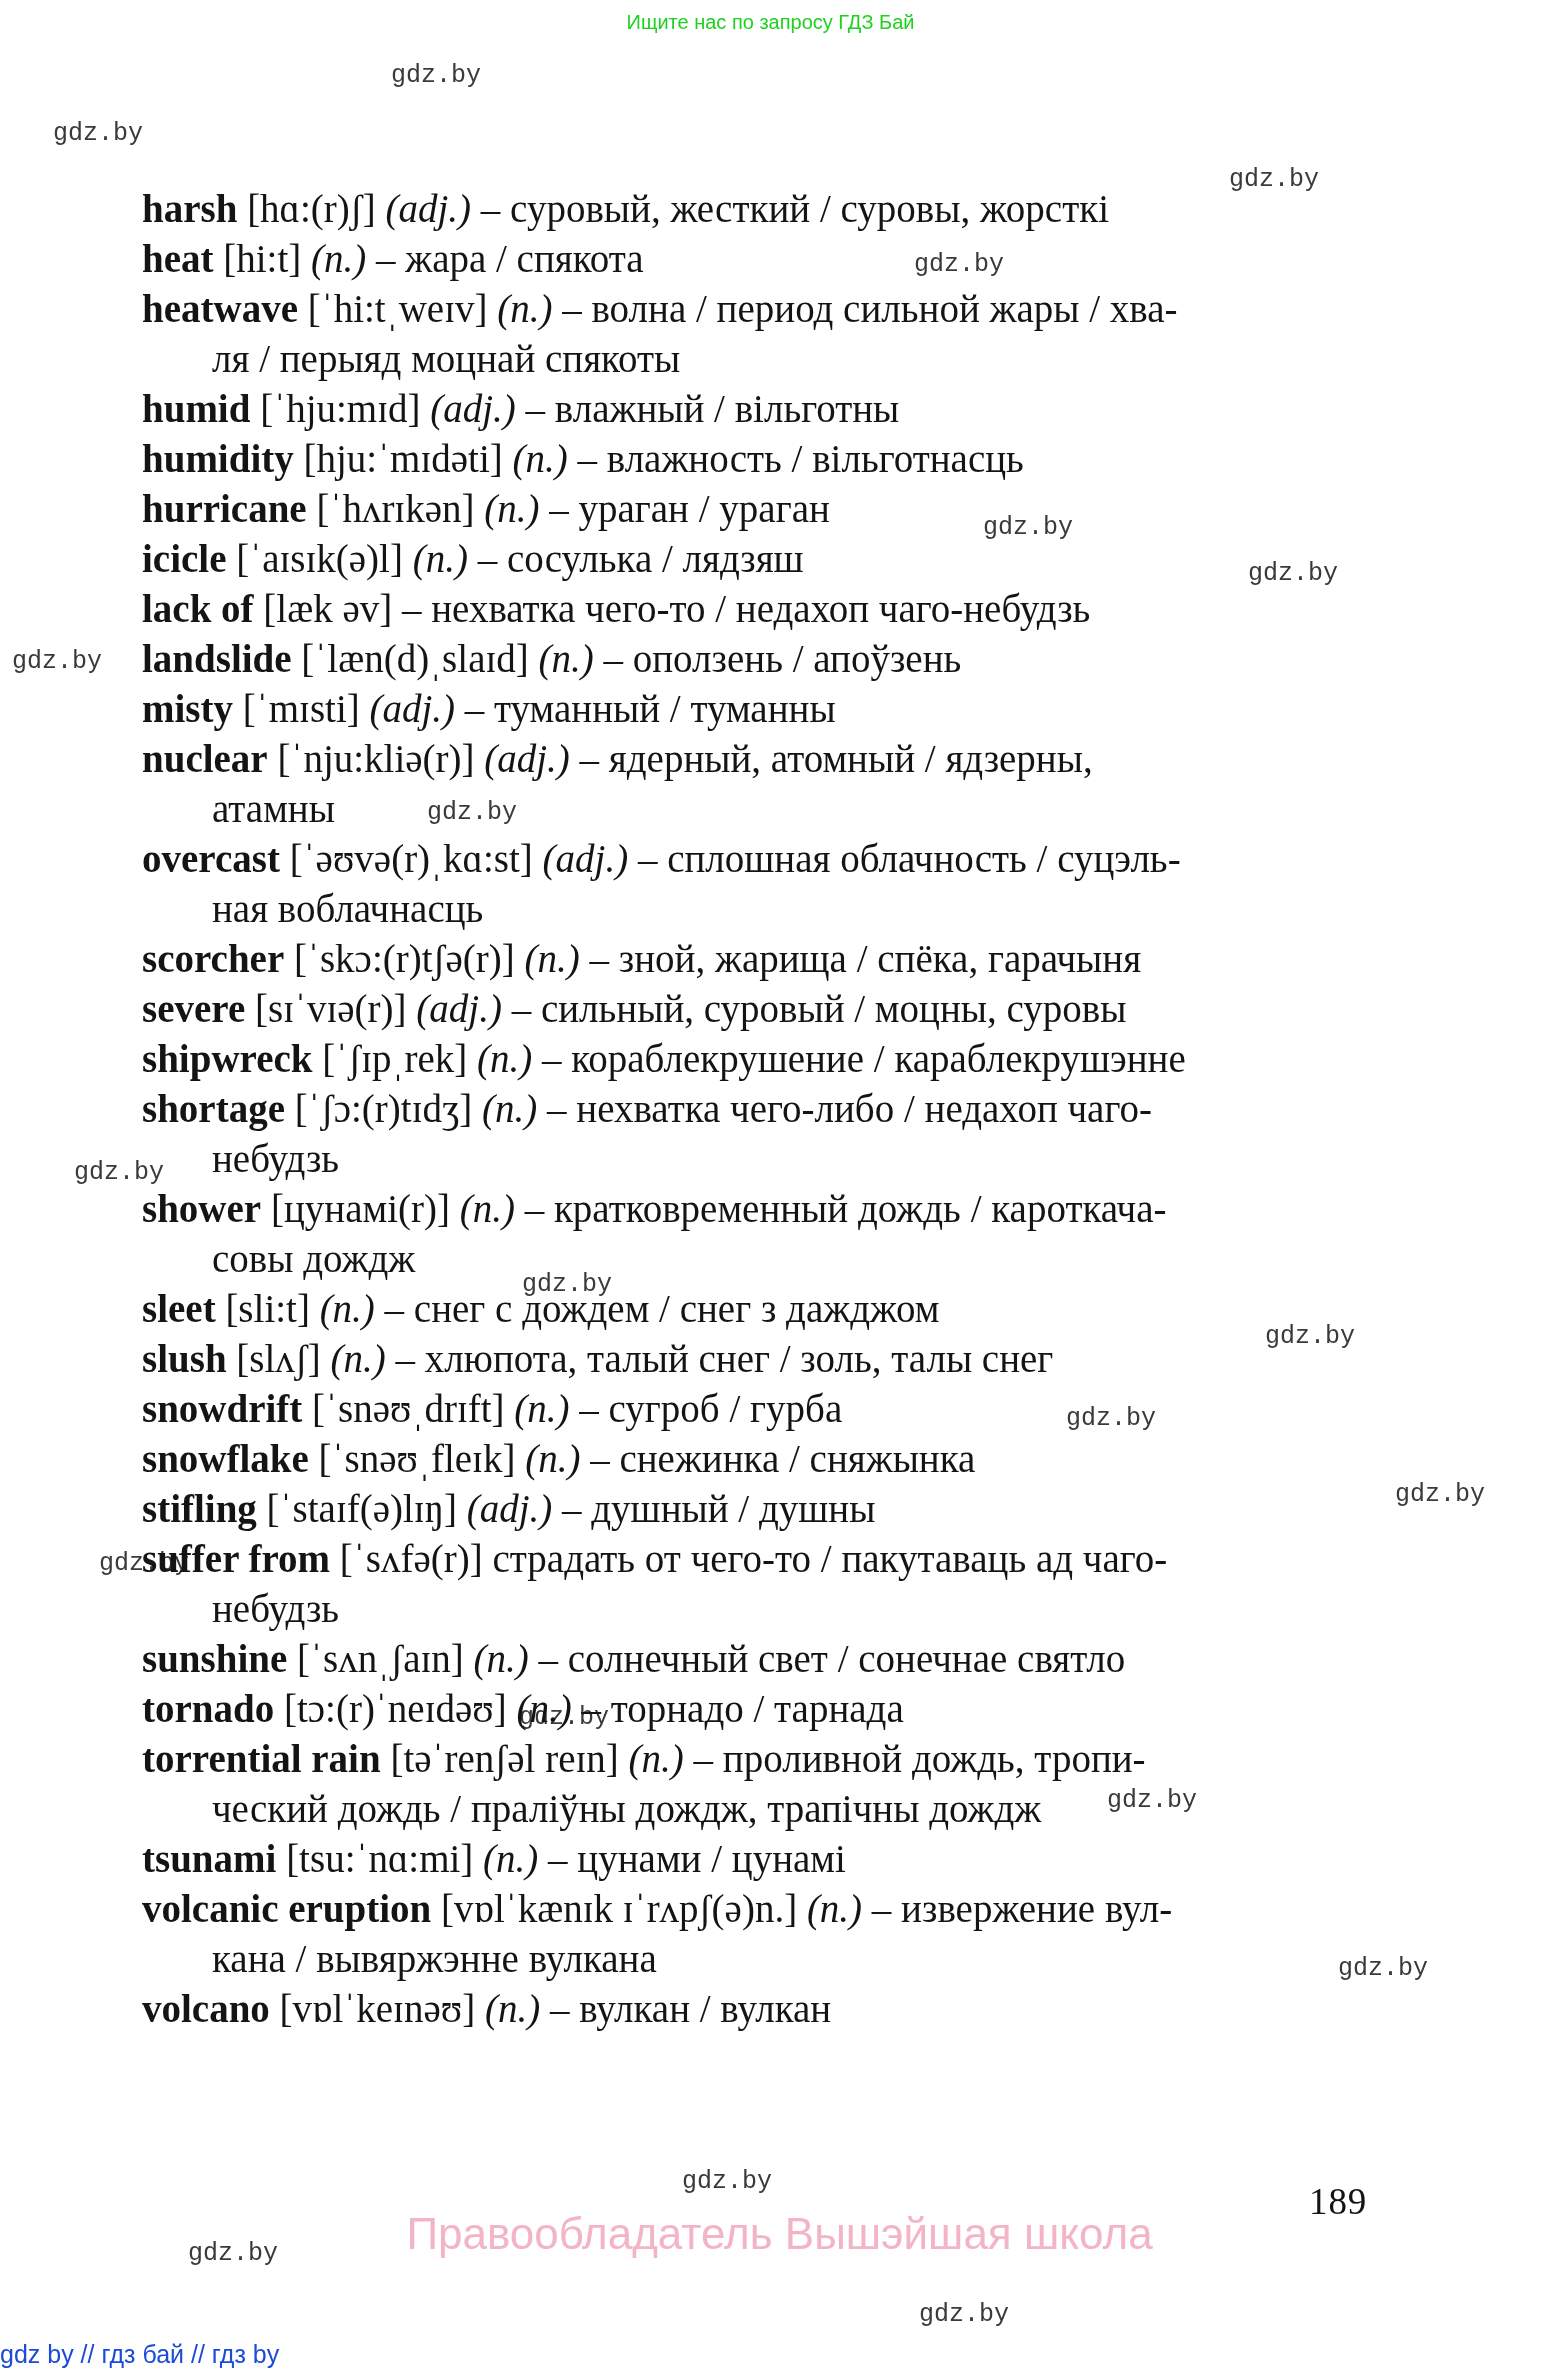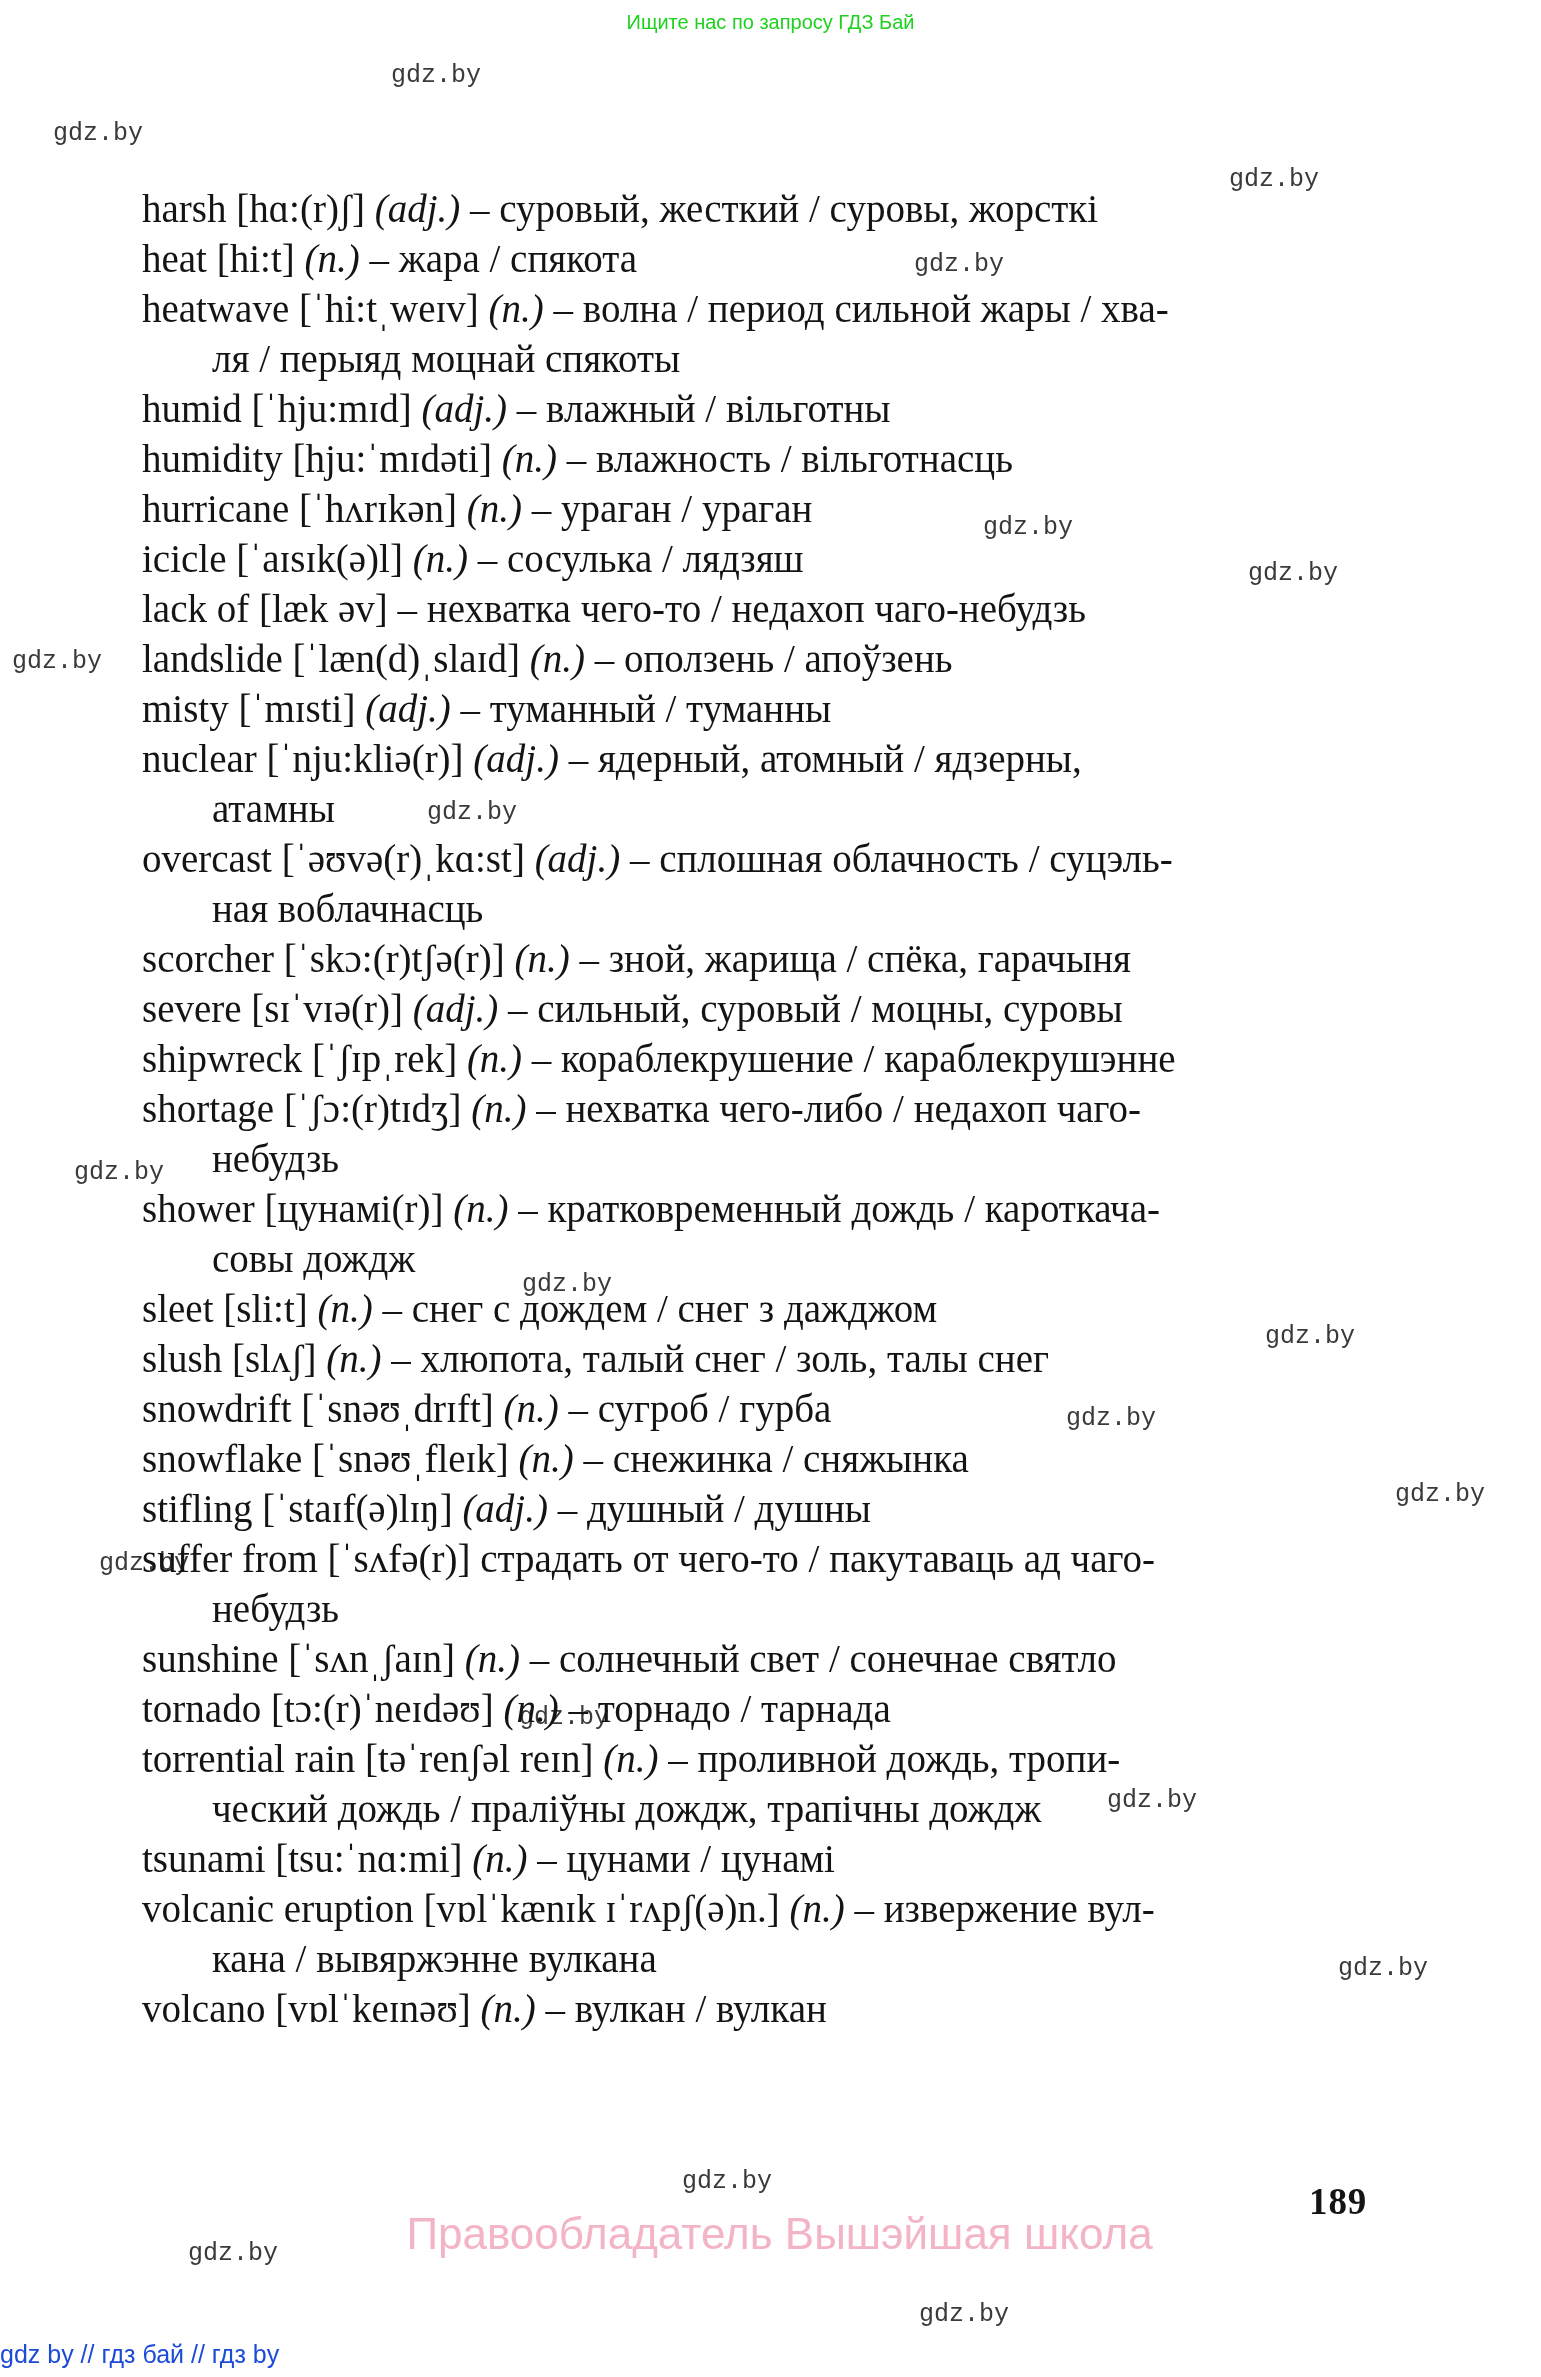--- a/index.html
+++ b/index.html
@@ -24,25 +24,25 @@
     font-size: 25px;
     color: var(--watermark-gray, #3a3a3a);
     white-space: nowrap;
   }
   .glossary {
     position: absolute; left: 142px; top: 184px; width: 1342px;
     font-size: 39px; line-height: 50px;
   }
   .line { white-space: nowrap; height: 50px; }
   .line.cont { padding-left: 70px; }
-  .head { font-weight: normal; }
+  .head { font-weight: bold; }
   .pos { font-style: italic; }
   .pagenum {
     position: absolute; left: 1309px; top: 2180px;
-    font-size: 37px; font-weight: bold;
+    font-size: 37px; font-weight: normal;
     letter-spacing: 0.9px;
   }
   .copyright {
     position: absolute; top: 2209px; left: 9px; width: 100%;
     text-align: center;
     font-family: "Liberation Sans", "DejaVu Sans", sans-serif;
     font-size: 44px;
     color: var(--copyright-pink, #f3b5c6);
   }
   .footer-links {

